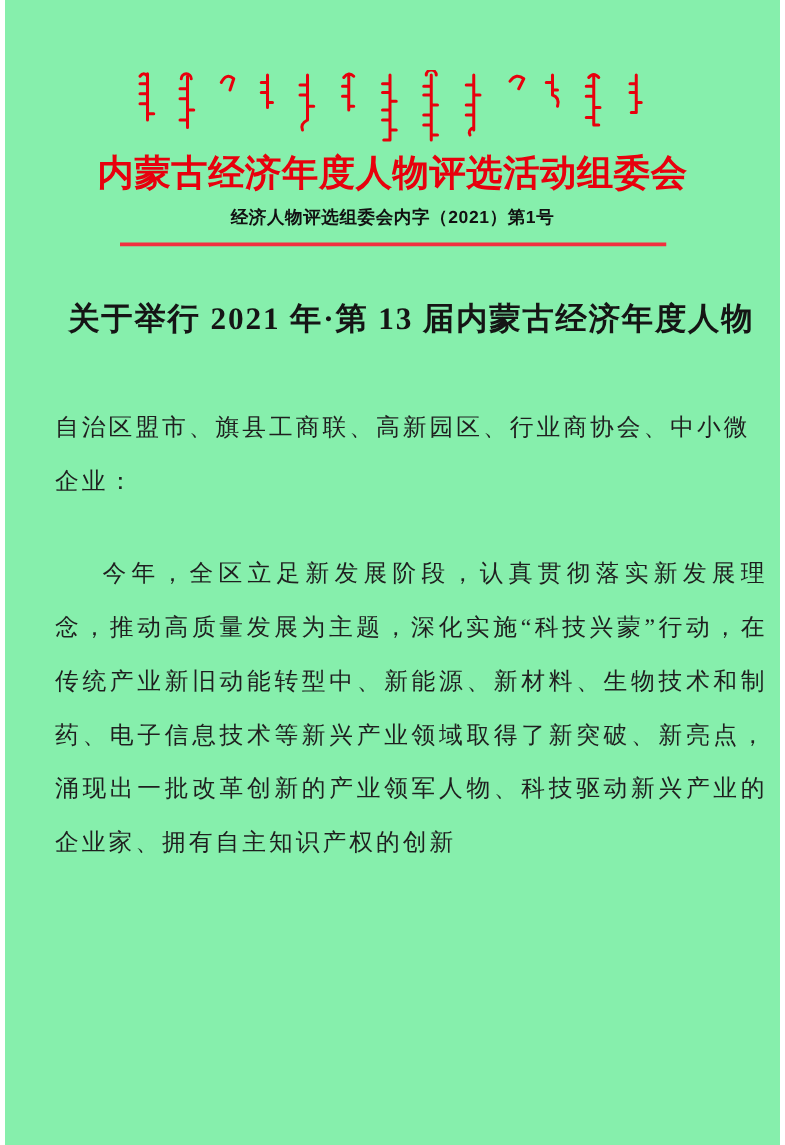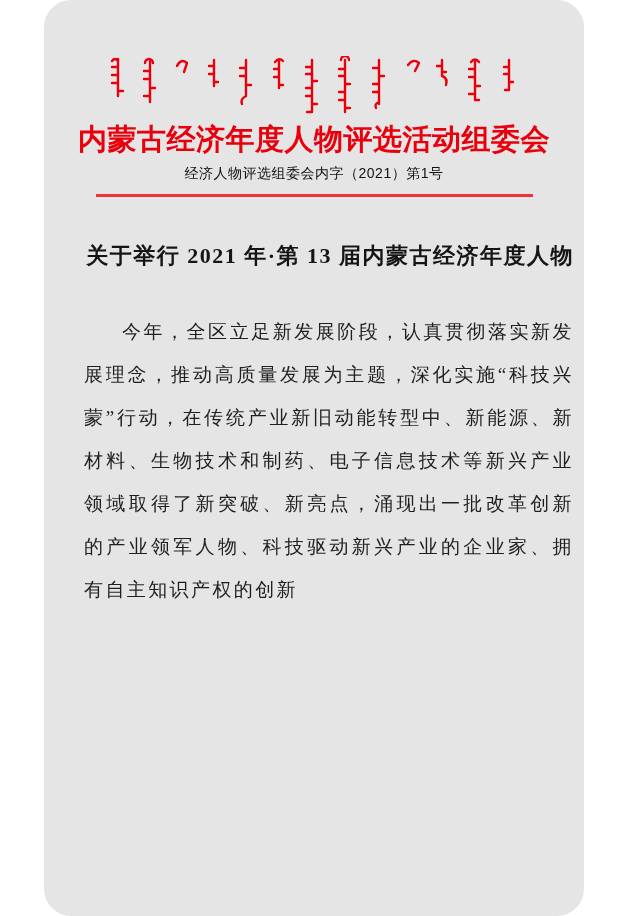--- a/index.html
+++ b/index.html
@@ -3,27 +3,26 @@
 <meta charset="utf-8">
 <style>
   :root{
     --red:#e8000d;
     --rule-red:#f2303e;
     --ink:#1f1f1f;
   }
   html,body{margin:0;padding:0;background:#ffffff;}
   .page{
     position:relative;
-    width:540px;height:916px;
+    width:620px;height:916px;
     margin:0 auto;
-    background:#e5e5e5;
+    background:#86efac;
     overflow:hidden;
     font-family:"Liberation Serif","DejaVu Serif",serif;
     color:var(--ink);
-    border-radius:27px;
   }
   
   .letterhead{text-align:center;}
   .mongolian{
     display:block;
     margin:56px auto 0 auto;
     width:412px;height:58px;
   }
   .org-name{
     margin:6px 0 0 0;
@@ -32,37 +31,37 @@
     font-weight:bold;
     color:var(--red);
     letter-spacing:0.5px;
     font-family:"Liberation Serif","DejaVu Serif",serif;
     white-space:nowrap;
   }
   .doc-number{
     margin-top:5px;
     font-size:14px;
     line-height:20px;
-    font-weight:normal;
+    font-weight:bold;
     color:#111;
     letter-spacing:0.5px;
     font-family:"Liberation Sans","DejaVu Sans",sans-serif;
   }
   .red-rule{
     width:437px;
     height:0;
     border:none;
     border-top:3px solid var(--rule-red);
     margin:11px auto 0 auto;
   }
   
   .doc-title{
     margin:36px 0 0 0;
-    text-align:right;
-    font-size:22px;
+    text-align:center;
+    font-size:25px;
     line-height:46px;
     font-weight:bold;
     letter-spacing:1.5px;
     color:#151515;
   }
   .doc-title span{display:block;}
   .body-col{
     padding:0 10px 0 40px; 
   }
   .salutation{
@@ -116,18 +115,19 @@
 
     <hr class="red-rule">
   </header>
 
   <main class="body-col">
 
     <h2 class="doc-title">
       <span>关于举行 2021 年·第 13 届内蒙古经济年度人物</span>
     </h2>
 
+    <p class="salutation">自治区盟市、旗县工商联、高新园区、行业商协会、中小微企业：</p>
 
 
     <p class="para para-2">今年，全区立足新发展阶段，认真贯彻落实新发展理念，推动高质量发展为主题，深化实施“科技兴蒙”行动，在传统产业新旧动能转型中、新能源、新材料、生物技术和制药、电子信息技术等新兴产业领域取得了新突破、新亮点，涌现出一批改革创新的产业领军人物、科技驱动新兴产业的企业家、拥有自主知识产权的创新</p>
 
   </main>
 </div>
 
 </body></html>

